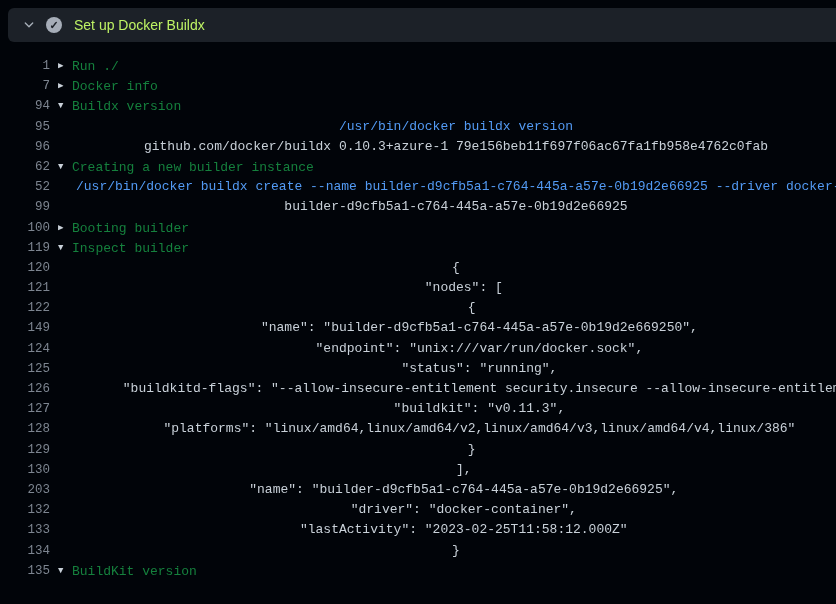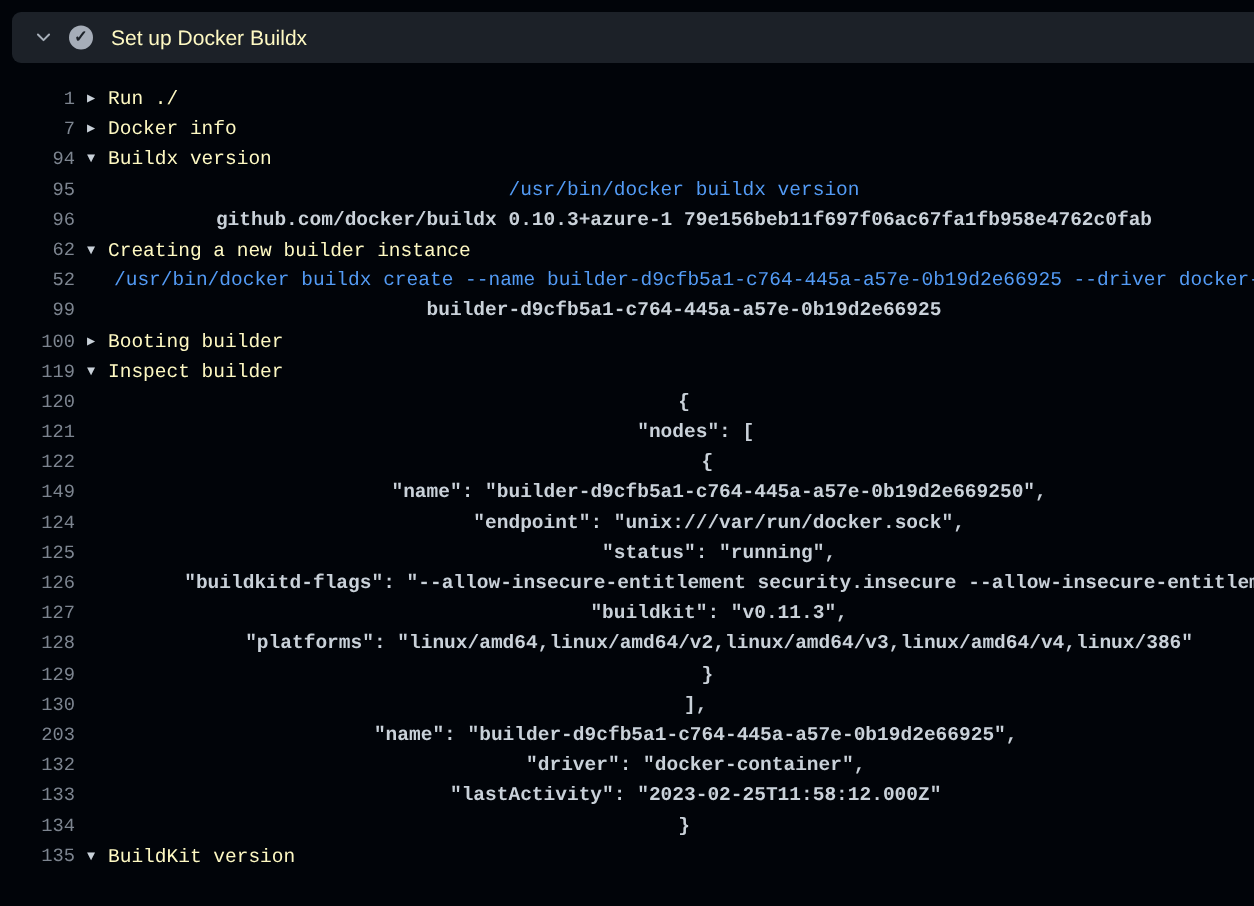--- a/index.html
+++ b/index.html
@@ -39,21 +39,21 @@
     display: inline-flex;
     align-items: center;
     justify-content: center;
     font-size: 11px;
     font-weight: bold;
     line-height: 1;
     margin-right: 12px;
     flex: none;
   }
   .step-title {
-    color: #fef9c3;
+    color: #bef264;
     font-size: 14px;
     white-space: nowrap;
   }
 
   
   .log {
     position: absolute;
     top: 42px; left: 0; right: 0; bottom: 0;
     padding-top: 14px;
     font-family: "Liberation Mono", monospace;
@@ -83,24 +83,24 @@
     white-space: pre;
   }
   .group-row .line-content { cursor: pointer; }
   .arrow {
     display: inline-block;
     width: 14px;
     color: #c9d1d9;
     font-size: 9px;
     vertical-align: middle;
   }
-  .group-title { color: #fef9c3; }
+  .group-title { color: #15803d; }
   .child { padding-left: 18px; text-align: center; }
   .cmd { color: #539bf5; }
-  .out { color: #c9d1d9; font-weight: bold; }
+  .out { color: #c9d1d9; }
 </style>
 </head>
 <body>
 
 <div class="page">
 
   <div class="step-header">
     <span class="chevron">
       <svg width="14" height="14" viewBox="0 0 16 16" fill="currentColor" aria-hidden="true">
         <path d="M12.78 5.22a.749.749 0 0 1 0 1.06l-4.25 4.25a.749.749 0 0 1-1.06 0L3.22 6.28a.749.749 0 1 1 1.06-1.06L8 8.939l3.72-3.719a.749.749 0 0 1 1.06 0Z"></path>

